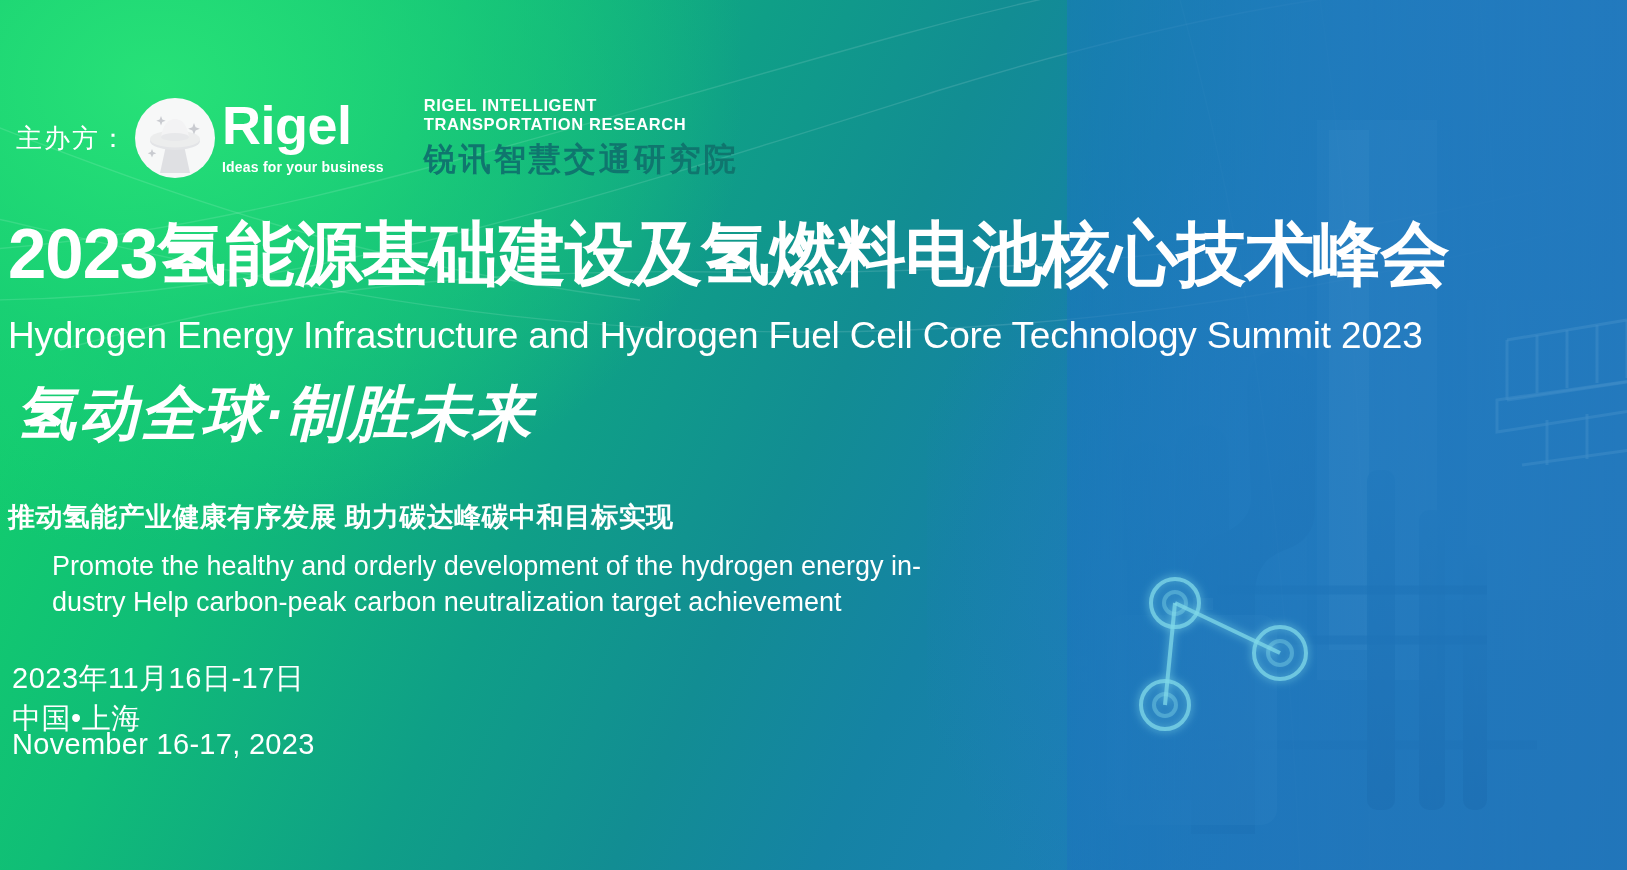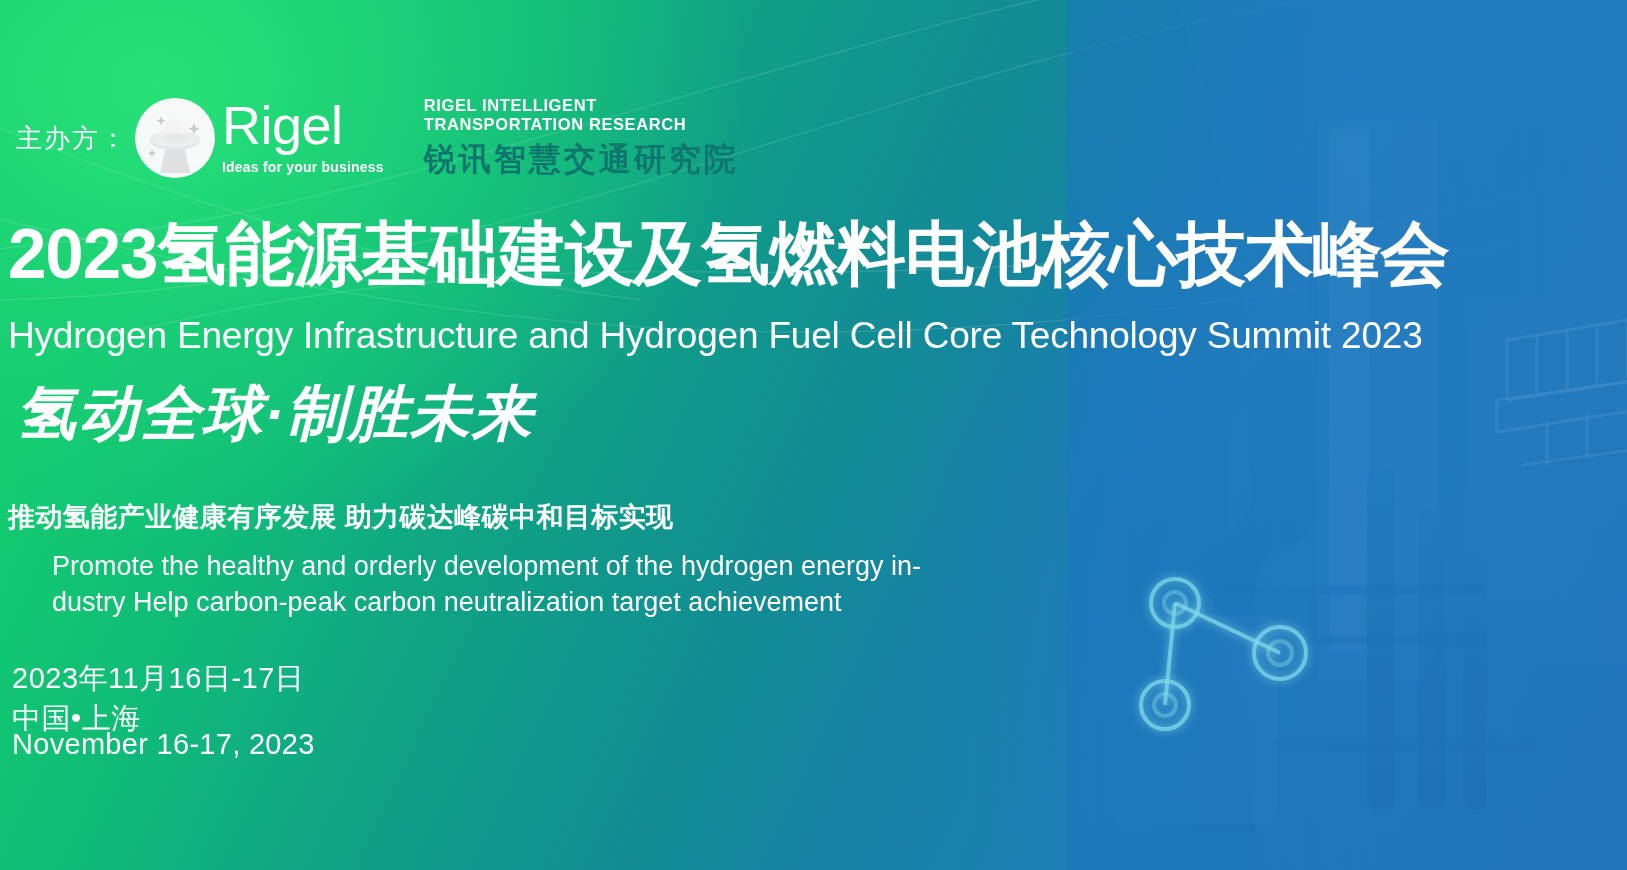--- a/index.html
+++ b/index.html
@@ -115,21 +115,21 @@
   .logo-text-block {
     margin-left: 6px;
     display: flex;
     flex-direction: column;
     justify-content: center;
   }
   .logo-word {
     color: #ffffff;
     font-size: 54px;
     line-height: 52px;
-    font-weight: 400;
+    font-weight: 700;
     letter-spacing: -0.5px;
     margin-top: -2px;
   }
   .logo-tagline {
     color: #ffffff;
     font-size: 14px;
     line-height: 16px;
     font-weight: 600;
     text-align: right;
     letter-spacing: 0.2px;

